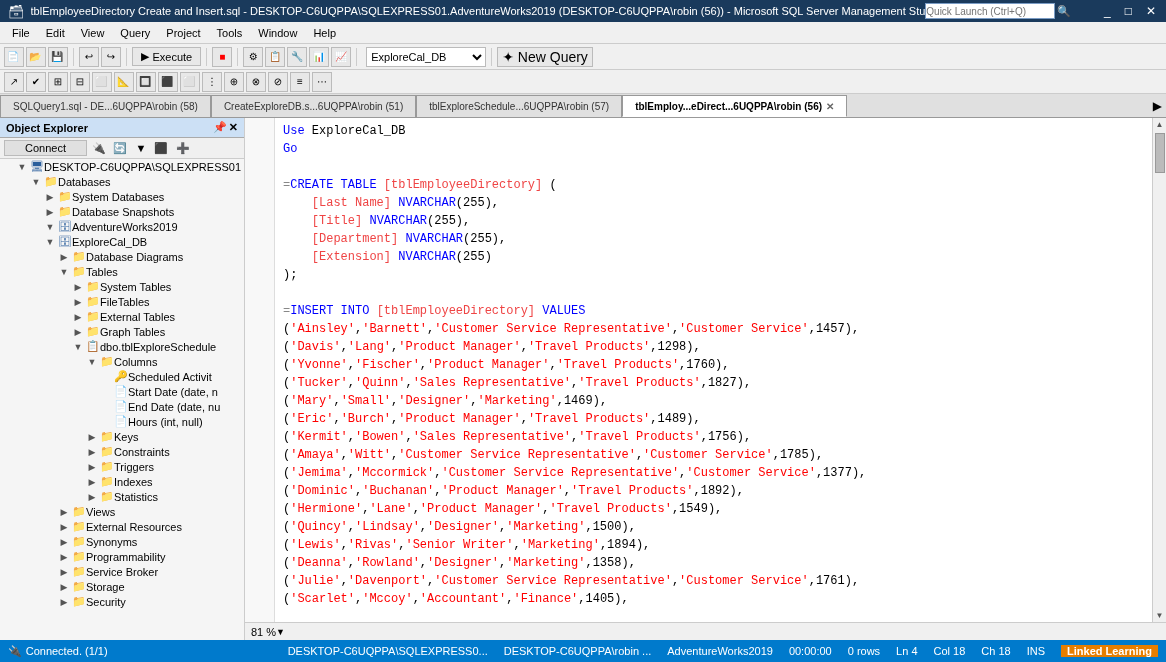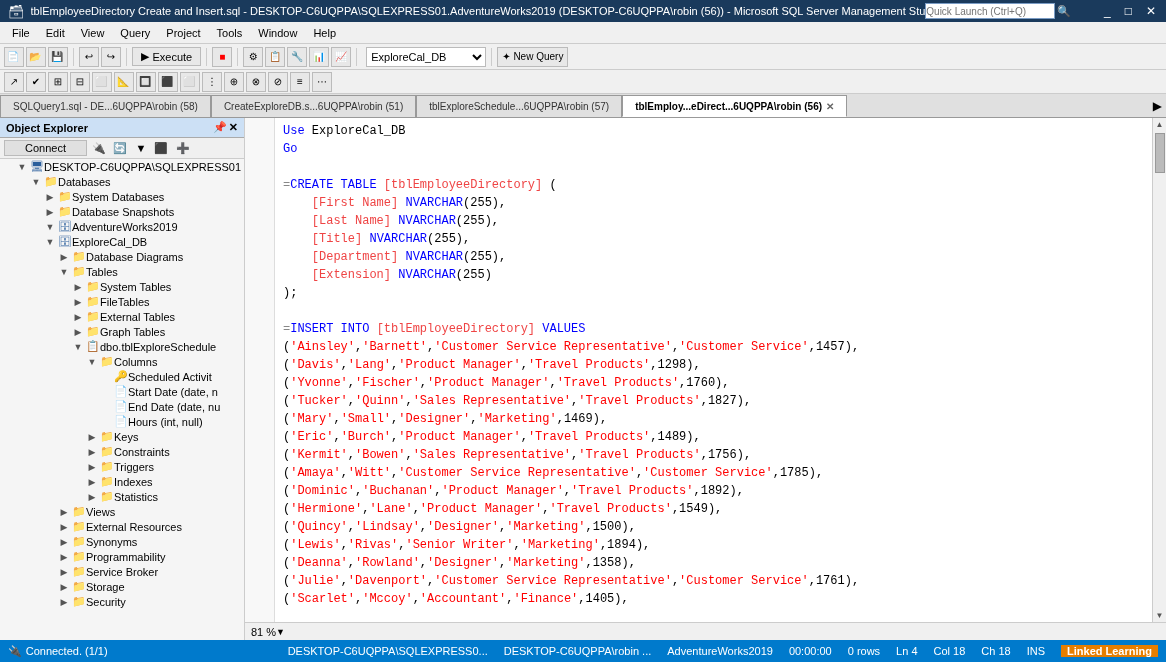--- a/index.html
+++ b/index.html
@@ -134,21 +134,21 @@
   <span class="tb-btn">🔧</span>
   <span class="tb-btn">📊</span>
   <span class="tb-btn">📈</span>
   <div class="tb-sep"></div>
 
   <span style="font-size:11px;margin-right:2px;"></span>
   <select class="tb-db-select">
     <option>ExploreCal_DB</option>
   </select>
   <div class="tb-sep"></div>
-  <span class="tb-btn" style="width:auto;padding:0 4px;font-size:10px;">✦ New Query</span>
+  <span class="tb-btn" style="width:auto;padding:0 4px;font-size:14px;">✦ New Query</span>
 </div>
 
 <div id="toolbar2">
   <span class="tb-btn">↗</span>
   <span class="tb-btn">✔</span>
   <span class="tb-btn">⊞</span>
   <span class="tb-btn">⊟</span>
   <span class="tb-btn">⬜</span>
   <span class="tb-btn">📐</span>
   <span class="tb-btn">🔲</span>
@@ -412,36 +412,36 @@
         <div>&nbsp;</div>
         <div>&nbsp;</div>
         <div>&nbsp;</div>
 
       </div>
       <div id="sql-editor">
         <div><span class="kw">Use</span> <span>ExploreCal_DB</span></div>
         <div><span class="kw">Go</span></div>
         <div>&nbsp;</div>
         <div><span style="color:#888;">=</span><span class="kw">CREATE TABLE</span> <span class="obj">[tblEmployeeDirectory]</span> (</div>
-        <div>&nbsp;&nbsp;&nbsp;&nbsp;<span class="obj">[First Name]</span> <span class="kw">NVARCHAR</span>(255),</div>
         <div>&nbsp;&nbsp;&nbsp;&nbsp;<span class="obj">[Last Name]</span> <span class="kw">NVARCHAR</span>(255),</div>
         <div>&nbsp;&nbsp;&nbsp;&nbsp;<span class="obj">[Title]</span> <span class="kw">NVARCHAR</span>(255),</div>
         <div>&nbsp;&nbsp;&nbsp;&nbsp;<span class="obj">[Department]</span> <span class="kw">NVARCHAR</span>(255),</div>
         <div>&nbsp;&nbsp;&nbsp;&nbsp;<span class="obj">[Extension]</span> <span class="kw">NVARCHAR</span>(255)</div>
         <div>);</div>
         <div>&nbsp;</div>
         <div><span style="color:#888;">=</span><span class="kw">INSERT INTO</span> <span class="obj">[tblEmployeeDirectory]</span> <span class="kw">VALUES</span></div>
         <div>(<span class="str">'Ainsley'</span>,<span class="str">'Barnett'</span>,<span class="str">'Customer Service Representative'</span>,<span class="str">'Customer Service'</span>,1457),</div>
         <div>(<span class="str">'Davis'</span>,<span class="str">'Lang'</span>,<span class="str">'Product Manager'</span>,<span class="str">'Travel Products'</span>,1298),</div>
         <div>(<span class="str">'Yvonne'</span>,<span class="str">'Fischer'</span>,<span class="str">'Product Manager'</span>,<span class="str">'Travel Products'</span>,1760),</div>
         <div>(<span class="str">'Tucker'</span>,<span class="str">'Quinn'</span>,<span class="str">'Sales Representative'</span>,<span class="str">'Travel Products'</span>,1827),</div>
         <div>(<span class="str">'Mary'</span>,<span class="str">'Small'</span>,<span class="str">'Designer'</span>,<span class="str">'Marketing'</span>,1469),</div>
         <div>(<span class="str">'Eric'</span>,<span class="str">'Burch'</span>,<span class="str">'Product Manager'</span>,<span class="str">'Travel Products'</span>,1489),</div>
         <div>(<span class="str">'Kermit'</span>,<span class="str">'Bowen'</span>,<span class="str">'Sales Representative'</span>,<span class="str">'Travel Products'</span>,1756),</div>
         <div>(<span class="str">'Amaya'</span>,<span class="str">'Witt'</span>,<span class="str">'Customer Service Representative'</span>,<span class="str">'Customer Service'</span>,1785),</div>
+        <div>(<span class="str">'Jemima'</span>,<span class="str">'Mccormick'</span>,<span class="str">'Customer Service Representative'</span>,<span class="str">'Customer Service'</span>,1377),</div>
         <div>(<span class="str">'Dominic'</span>,<span class="str">'Buchanan'</span>,<span class="str">'Product Manager'</span>,<span class="str">'Travel Products'</span>,1892),</div>
         <div>(<span class="str">'Hermione'</span>,<span class="str">'Lane'</span>,<span class="str">'Product Manager'</span>,<span class="str">'Travel Products'</span>,1549),</div>
         <div>(<span class="str">'Quincy'</span>,<span class="str">'Lindsay'</span>,<span class="str">'Designer'</span>,<span class="str">'Marketing'</span>,1500),</div>
         <div>(<span class="str">'Lewis'</span>,<span class="str">'Rivas'</span>,<span class="str">'Senior Writer'</span>,<span class="str">'Marketing'</span>,1894),</div>
         <div>(<span class="str">'Deanna'</span>,<span class="str">'Rowland'</span>,<span class="str">'Designer'</span>,<span class="str">'Marketing'</span>,1358),</div>
         <div>(<span class="str">'Julie'</span>,<span class="str">'Davenport'</span>,<span class="str">'Customer Service Representative'</span>,<span class="str">'Customer Service'</span>,1761),</div>
         <div>(<span class="str">'Scarlet'</span>,<span class="str">'Mccoy'</span>,<span class="str">'Accountant'</span>,<span class="str">'Finance'</span>,1405),</div>
 
       </div>
 

